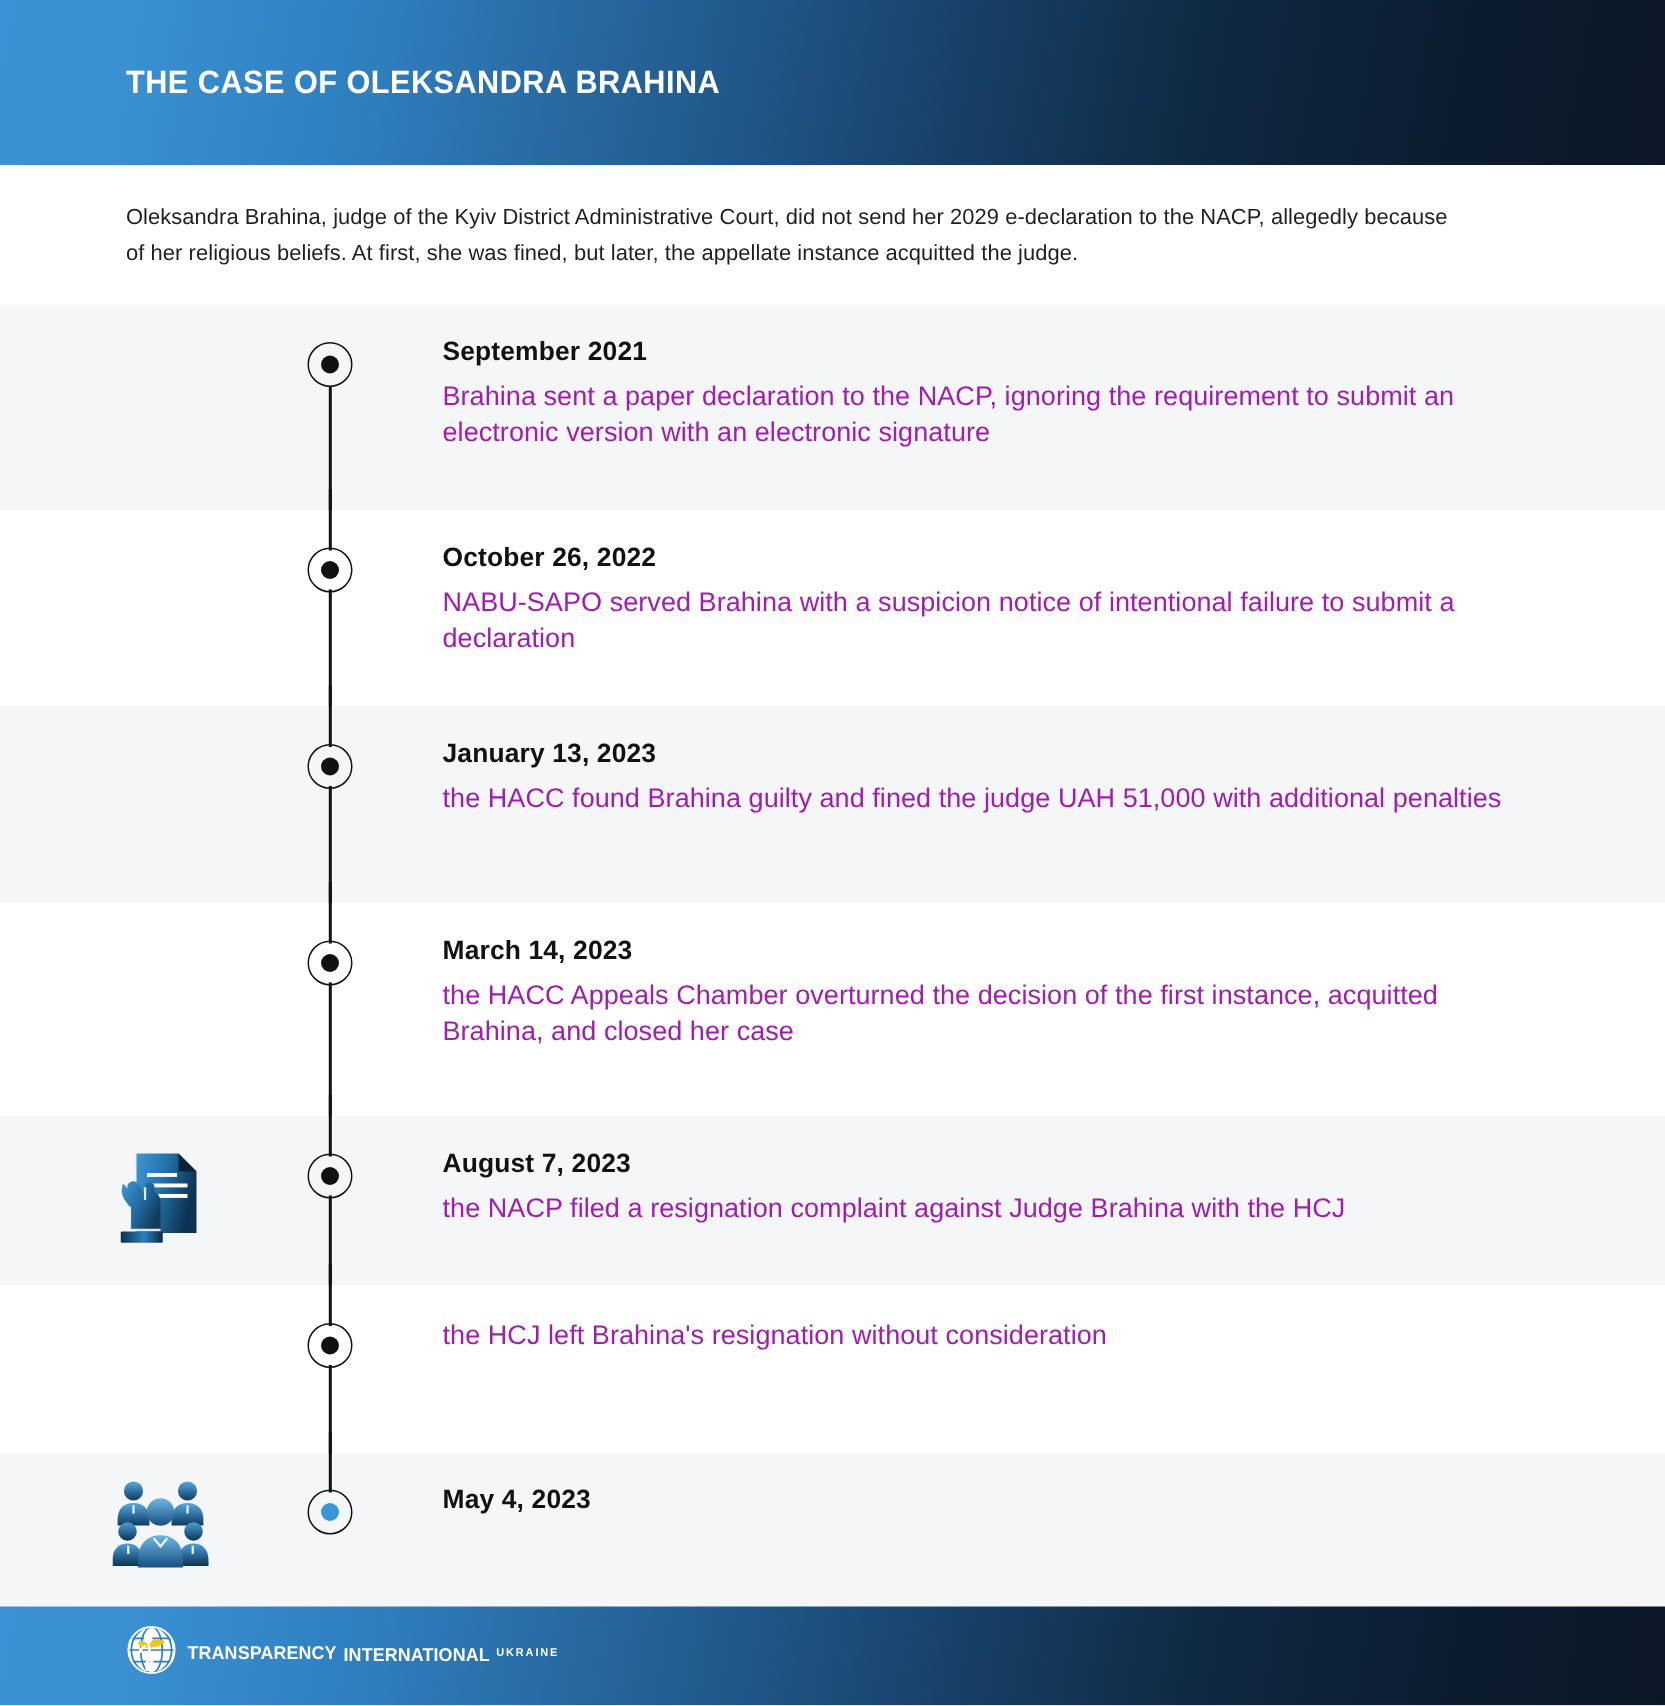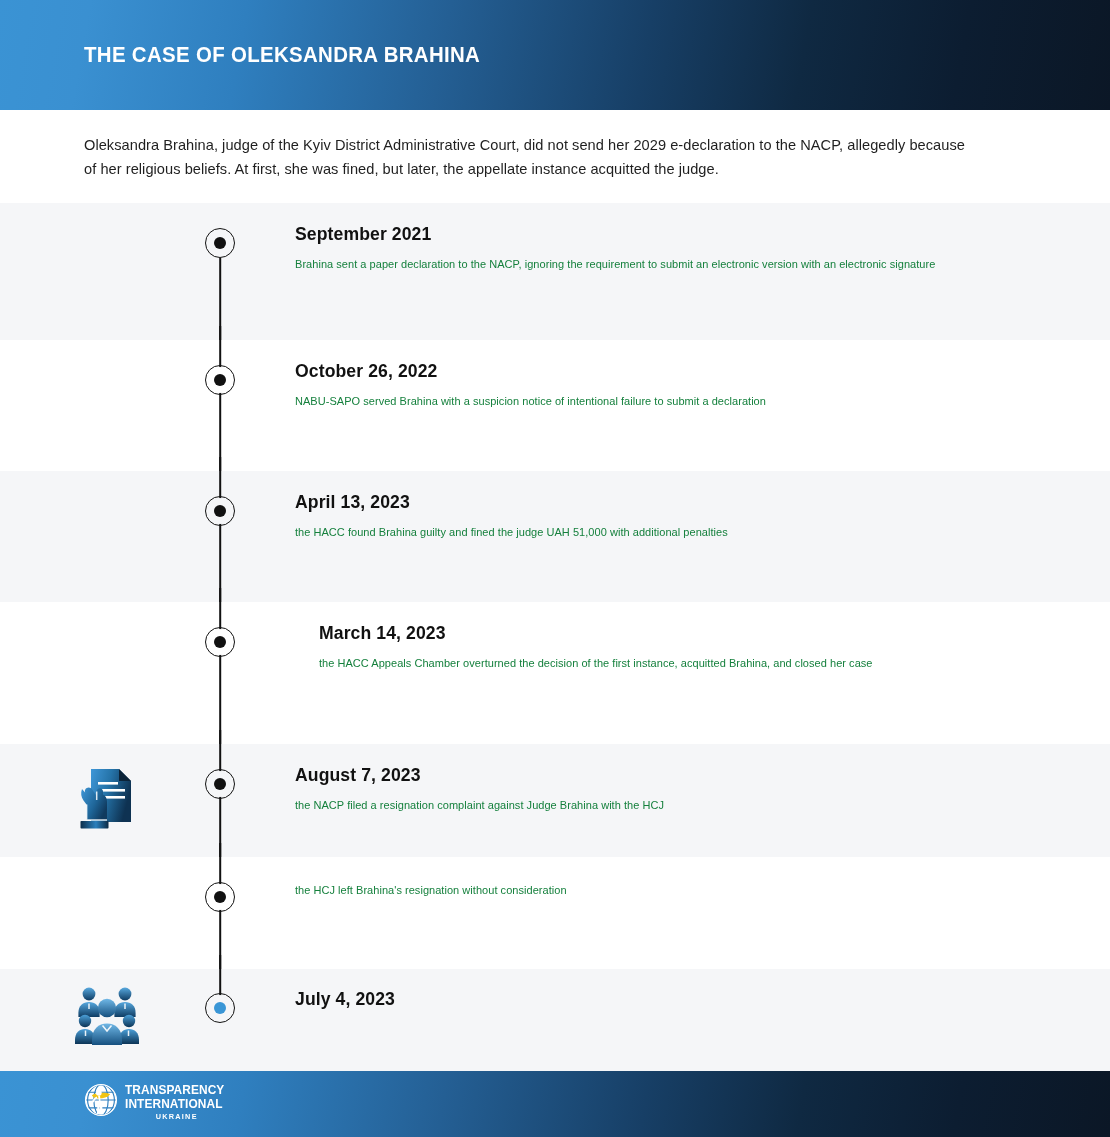--- a/index.html
+++ b/index.html
@@ -130,23 +130,23 @@
   }
   .tl-date {
     font-size: 17.6px;
     font-weight: 700;
     color: #111111;
     letter-spacing: 0.1px;
     margin: 0 0 7px 0;
     line-height: 21px;
   }
   .tl-desc {
-    font-size: 11px;
+    font-size: 18px;
     line-height: 24px;
-    color: #15803d;
+    color: #a21caf;
     margin: 0;
     letter-spacing: 0.04px;
   }
 
   .tl-icon {
     position: absolute;
     left: 108px;
     transform: translateX(-50%);
     z-index: 2;
   }
@@ -171,21 +171,21 @@
   .logo-wrap {
     position: absolute;
     left: 84px;
     top: 1083px;
     display: flex;
     align-items: center;
     gap: 7px;
   }
   .logo-text {
     display: flex;
-    flex-direction: column;
+    flex-direction: row;
     justify-content: center;
     line-height: 1;
   }
   .logo-l1, .logo-l2 {
     color: #ffffff;
     font-size: 12.4px;
     font-weight: 700;
     letter-spacing: 0.1px;
     transform: scaleX(0.96);
     transform-origin: left center;
@@ -233,30 +233,30 @@
           <div class="tl-date">October 26, 2022</div>
           <div class="tl-desc">NABU-SAPO served Brahina with a suspicion notice of intentional failure to submit a declaration</div>
         </div>
       </div>
       <div class="tl-row shade" style="height: 131px;">
         <div class="tl-line" style="top: -14px; height: 145px;"></div>
         <div class="tl-marker" style="top: 25px;">
           <div class="dot"></div>
         </div>
         <div class="tl-body" style="top: 21px;">
-          <div class="tl-date">April 13, 2023</div>
+          <div class="tl-date">January 13, 2023</div>
           <div class="tl-desc">the HACC found Brahina guilty and fined the judge UAH 51,000 with additional penalties</div>
         </div>
       </div>
       <div class="tl-row plain" style="height: 142px;">
         <div class="tl-line" style="top: -14px; height: 156px;"></div>
         <div class="tl-marker" style="top: 25px;">
           <div class="dot"></div>
         </div>
-        <div class="tl-body" style="top: 21px; margin-left: 24px;">
+        <div class="tl-body" style="top: 21px;">
           <div class="tl-date">March 14, 2023</div>
           <div class="tl-desc">the HACC Appeals Chamber overturned the decision of the first instance, acquitted Brahina, and closed her case</div>
         </div>
       </div>
       <div class="tl-row shade" style="height: 113px;">
         <div class="tl-line" style="top: -14px; height: 127px;"></div>
         <div class="tl-icon" style="top: 18px;">
   <svg width="60" height="74" viewBox="0 0 60 74" aria-hidden="true">
     <defs>
       <linearGradient id="gdoc" x1="0" y1="0" x2="1" y2="0.35">
@@ -357,21 +357,21 @@
       <path d="M53.5 46.5 L53.5 52"></path>
       <path d="M14 19.5 L14 25"></path>
       <path d="M50 19.5 L50 25"></path>
     </g>
   </svg>
 </div>
         <div class="tl-marker accent" style="top: 24px;">
           <div class="dot"></div>
         </div>
         <div class="tl-body" style="top: 20px;">
-          <div class="tl-date">July 4, 2023</div>
+          <div class="tl-date">May 4, 2023</div>
         </div>
       </div>
     </div>
 
   <div class="footer-bar"></div>
   <div class="logo-wrap">
     <span>
       <svg width="34" height="34" viewBox="0 0 34 34" aria-hidden="true">
         <defs>
           <clipPath id="globeclip">

